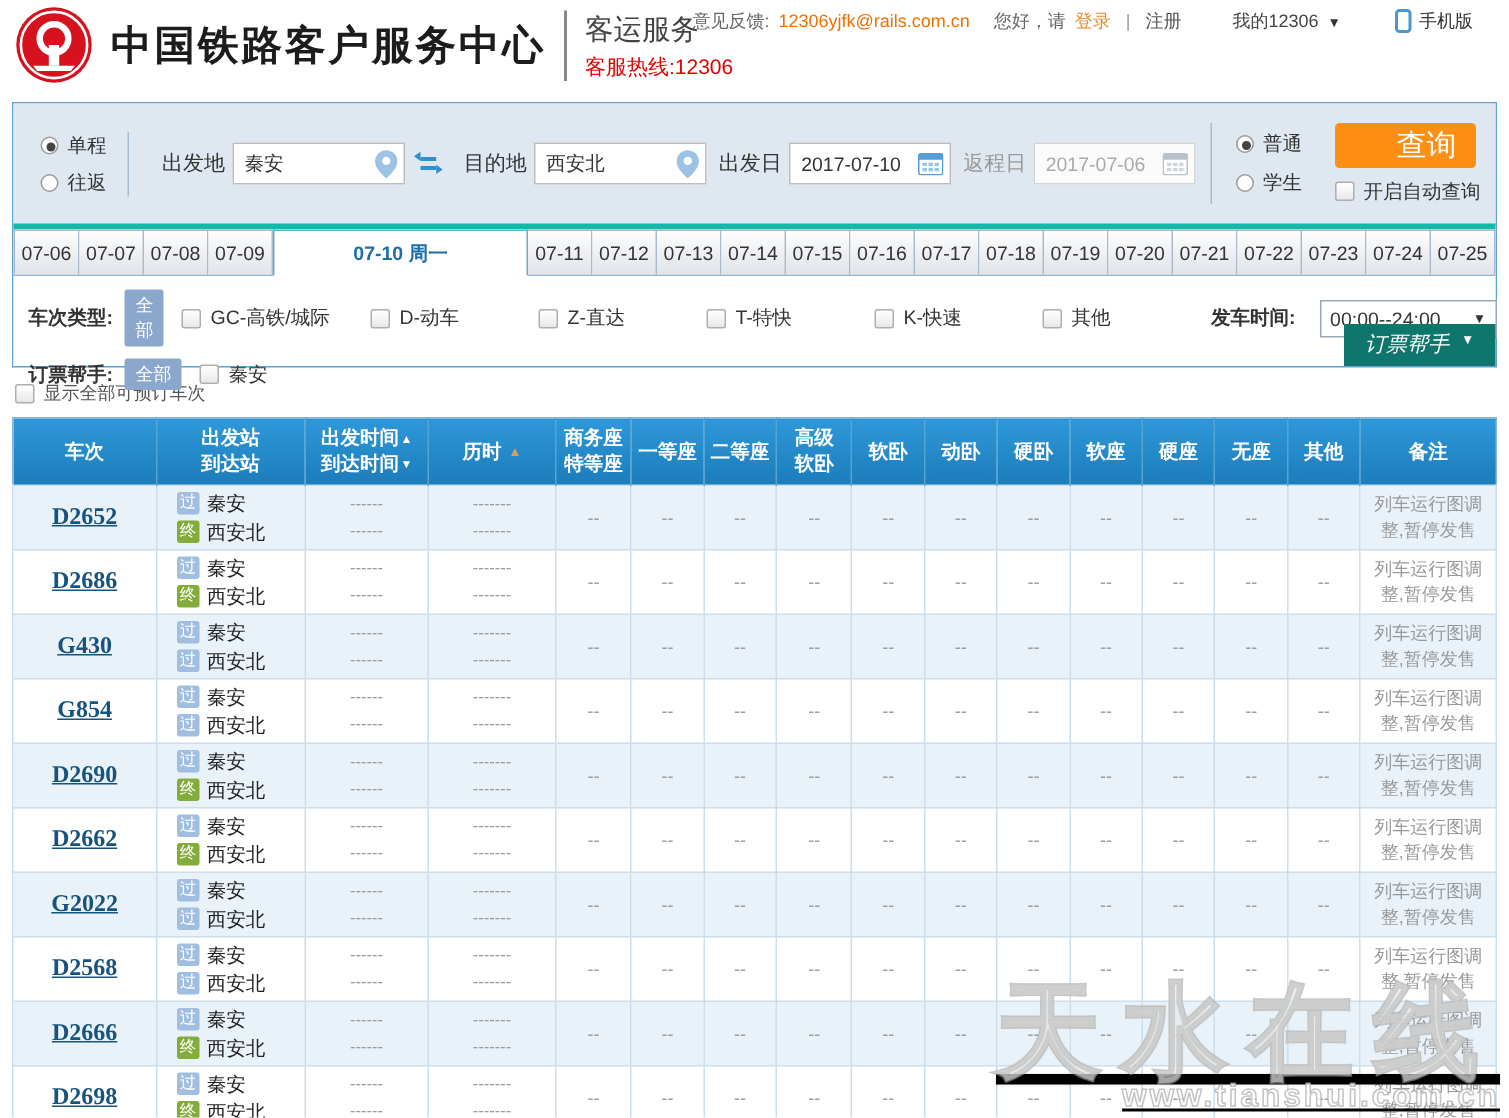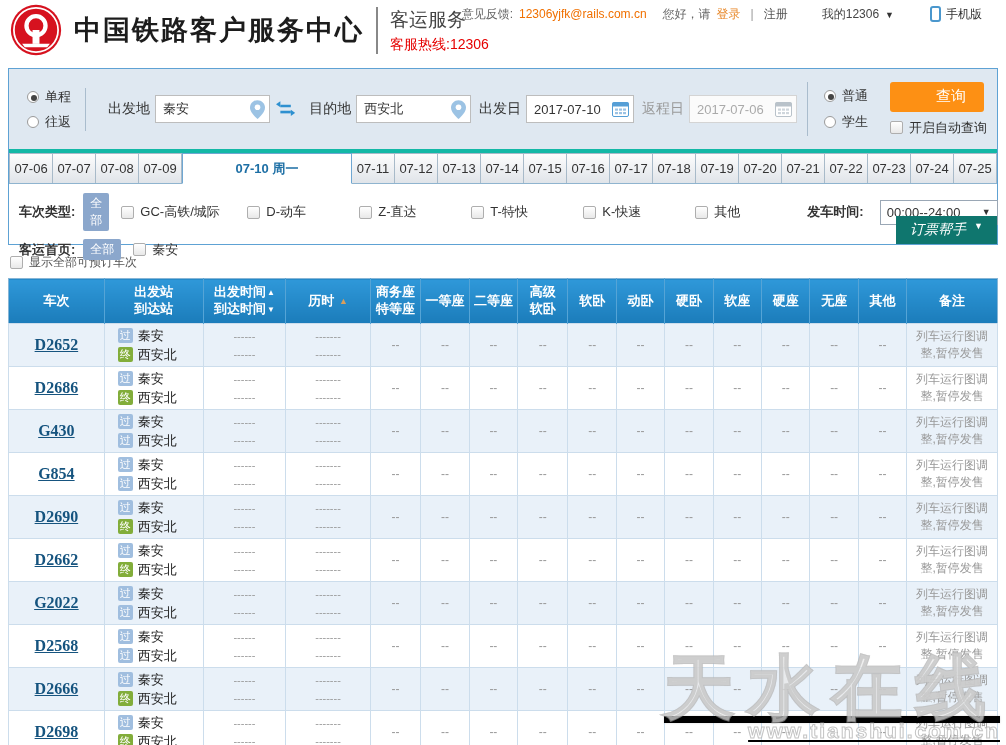--- a/index.html
+++ b/index.html
@@ -47,21 +47,21 @@
   .fld-label.dim { color:#999; }
   .field-box { display:flex; align-items:center; background:#fff; border:1px solid #bdbdbd; height:28px; width:130px; padding:0 4px 0 7px; }
   .field-box input { border:none; outline:none; width:100%; font-size:13px; color:#333; background:transparent; font-family:inherit; }
   .field-box.disabled { background:#fbfbfb; border-color:#d4d4d4; }
   .field-box.disabled input { color:#aaa; }
   .pin-icon,.cal-icon { flex:0 0 auto; }
   .swap-icon { margin:0 6px; cursor:pointer; }
   .form-div { width:1px; height:54px; background:#a9bccd; margin:0 16px 0 10px; }
   .pass-col { display:flex; flex-direction:column; gap:8px; margin-right:22px; }
   .action-col { display:flex; flex-direction:column; gap:7px; }
-  .query-btn { background:#fd9014; color:#fff; border:none; border-radius:3px; width:94px; height:30px; font-size:15px; cursor:pointer; font-family:inherit;padding-left:28px; }
+  .query-btn { background:#fd9014; color:#fff; border:none; border-radius:3px; width:94px; height:30px; font-size:20px; cursor:pointer; font-family:inherit;padding-left:28px; }
   .chk { display:flex; align-items:center; gap:6px; font-size:13px; color:#333; cursor:pointer; white-space:nowrap; }
   .box { width:13px; height:13px; border:1px solid #aeaeae; border-radius:2px; background:linear-gradient(180deg,#fff,#e8e8e8); flex:0 0 13px; }
 
   
   .date-tabs { display:flex; background:#fff; height:31px; border-bottom:1px solid #8fb4cf; }
   .date-tab { flex:1; display:flex; align-items:center; justify-content:center; font-size:13px; color:#333; background:linear-gradient(180deg,#fdfdfd,#e0e4e9); border:1px solid #a8bac9; border-left:none; border-bottom:none; cursor:pointer; }
   .date-tab:first-child { border-left:1px solid #a8bac9; }
   .date-tab.active { flex:0 0 170px; background:#fff; color:#1d6fa5; font-weight:bold; border:1px solid #6fa7d2; margin-bottom:-1px; border-bottom:1px solid #fff; z-index:2; }
 
   
@@ -293,21 +293,21 @@
             </span>
           <span class="time-group">
             <span class="f-label">发车时间:</span>
             <span class="time-select">
               <span>00:00--24:00</span>
               <span class="sel-caret">▼</span>
             </span>
           </span>
         </div>
         <div class="f-row">
-          <span class="f-label">客运首页:</span>
+          <span class="f-label">订票帮手:</span>
           <span class="all-badge">全部</span>
           <span class="type-list">
               <label class="chk">
                 <span class="box"></span>
                 <span class="lbl">秦安</span>
               </label>
             </span>
         </div>
         <div class="helper-btn">
           <span>订票帮手</span>

